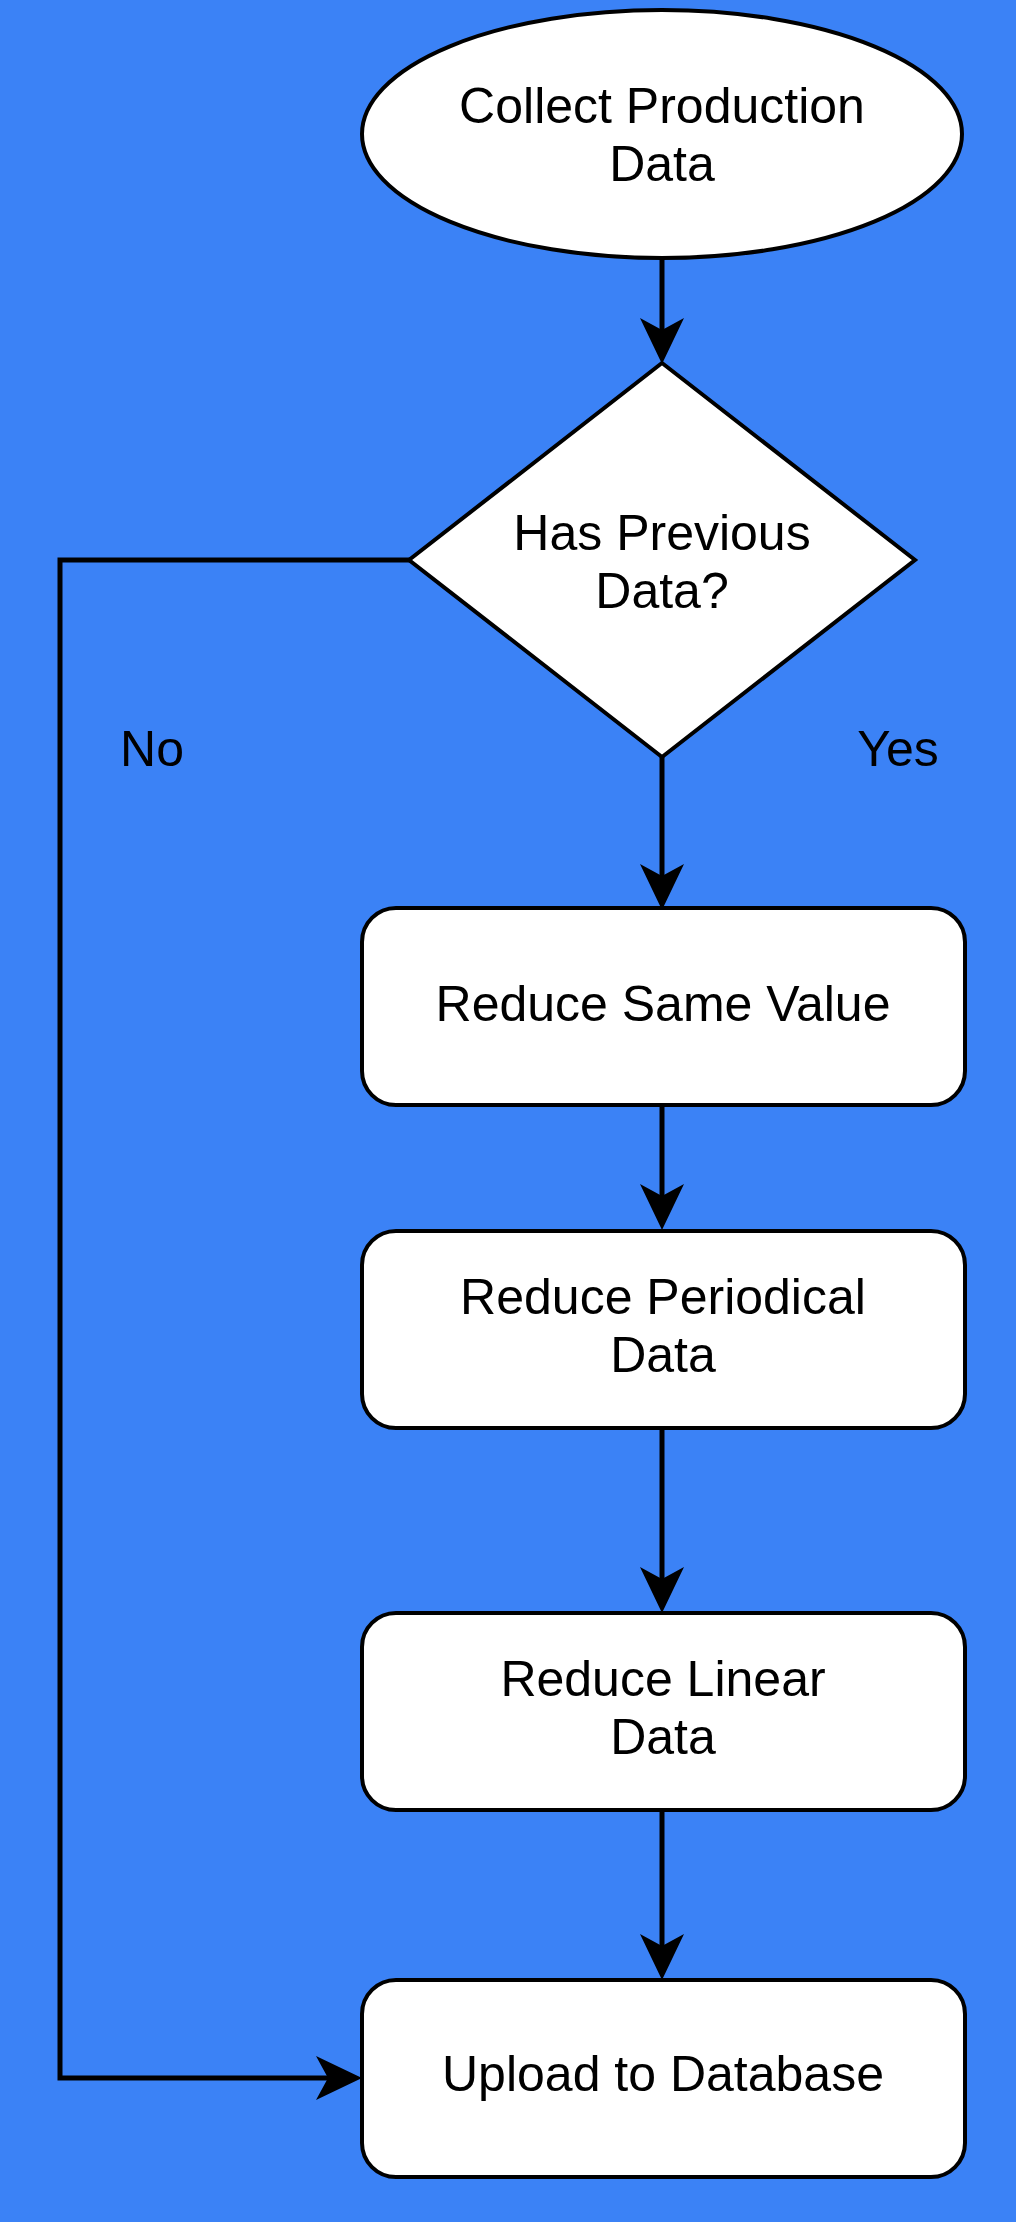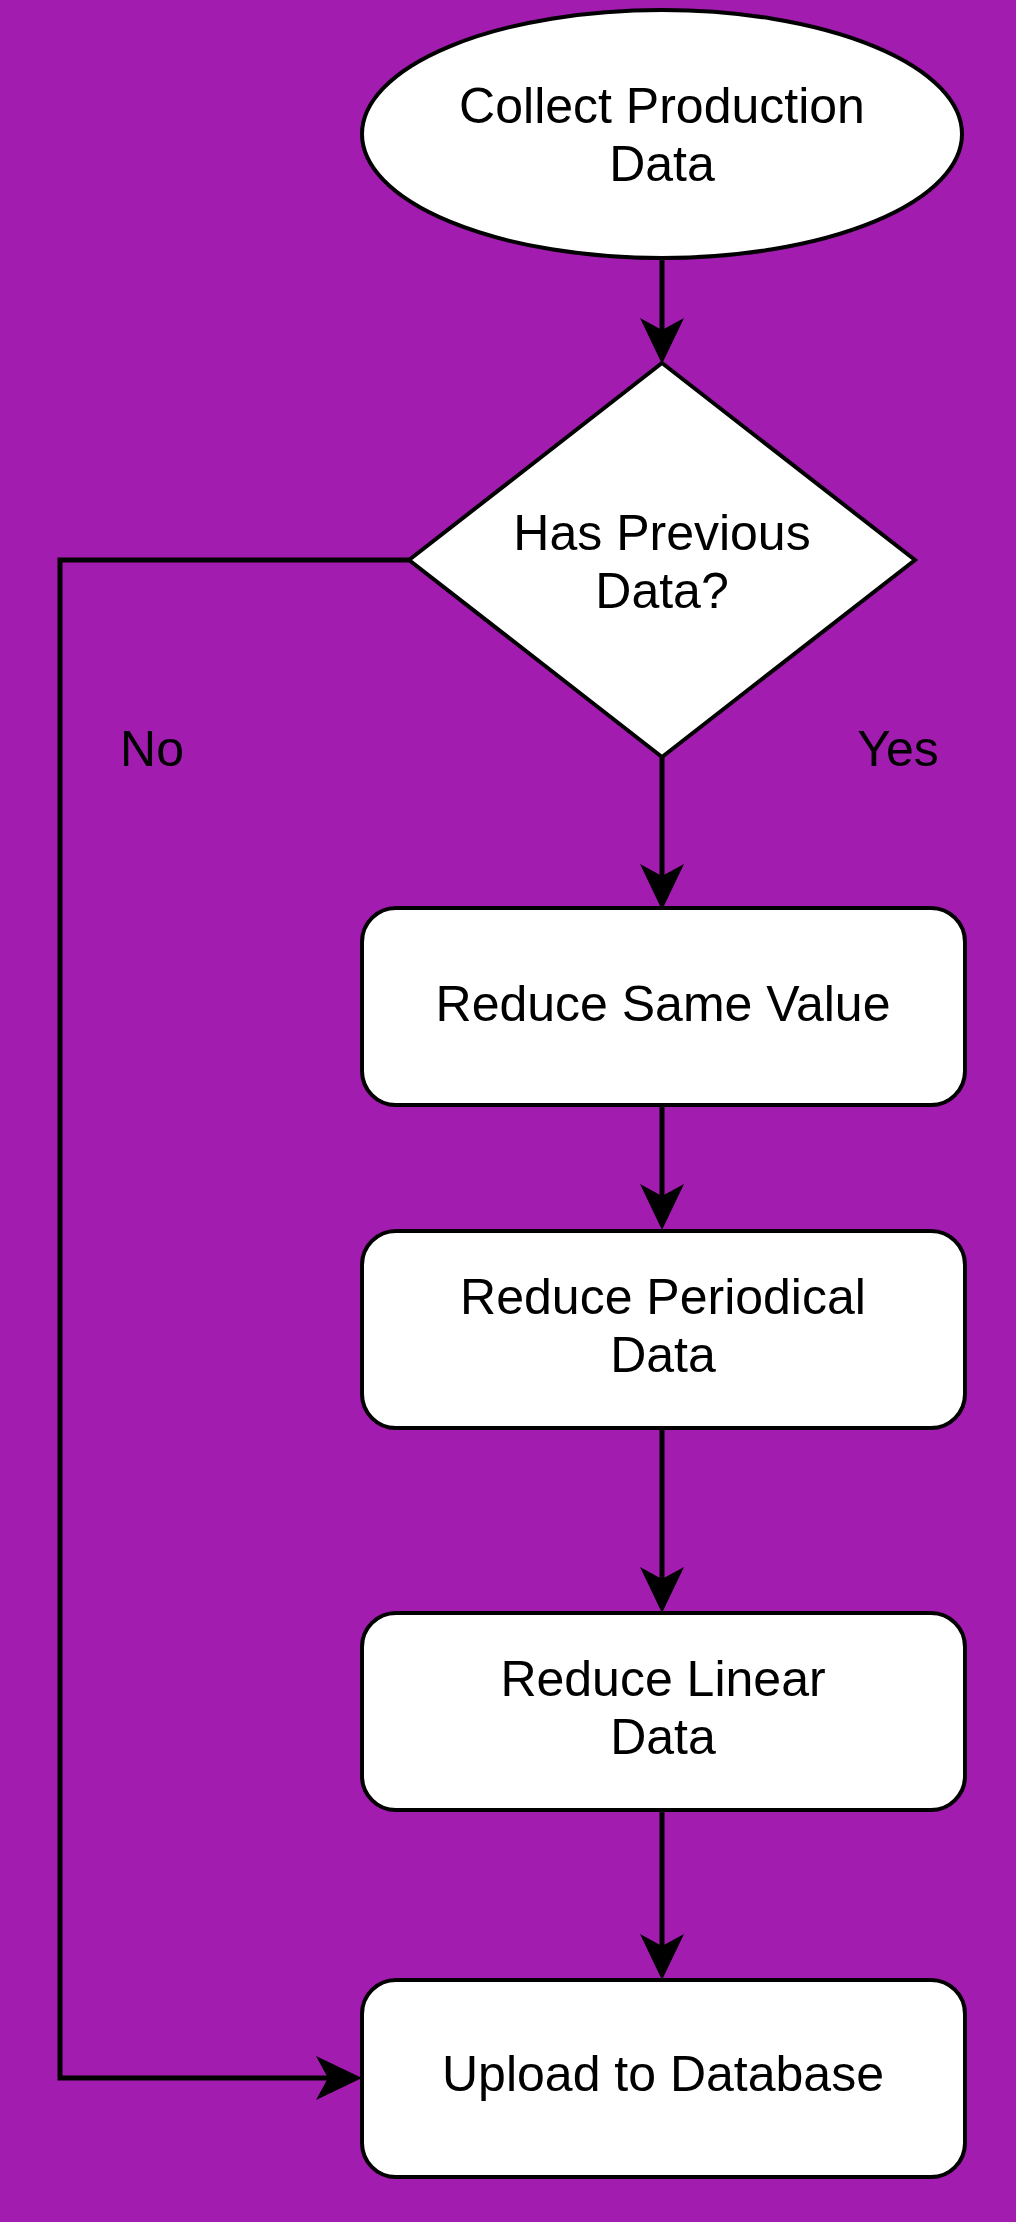--- a/index.html
+++ b/index.html
@@ -7,21 +7,21 @@
     padding: 0;
     background: #ffffff;
   }
   body {
     font-family: "Liberation Sans", sans-serif;
   }
   #canvas {
     position: relative;
     width: 1016px;
     height: 2222px;
-    background: #a21caf;
+    background: #3b82f6;
     overflow: hidden;
   }
   #flow-svg {
     position: absolute;
     top: 0;
     left: 0;
     width: 1016px;
     height: 2222px;
   }
   .node-shape {

